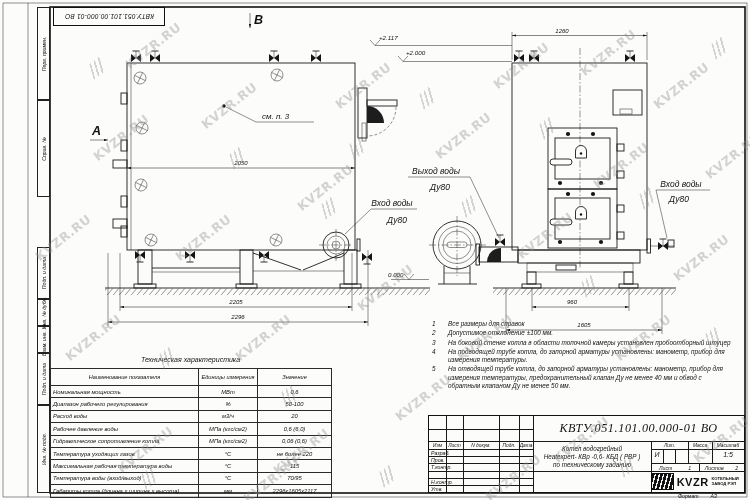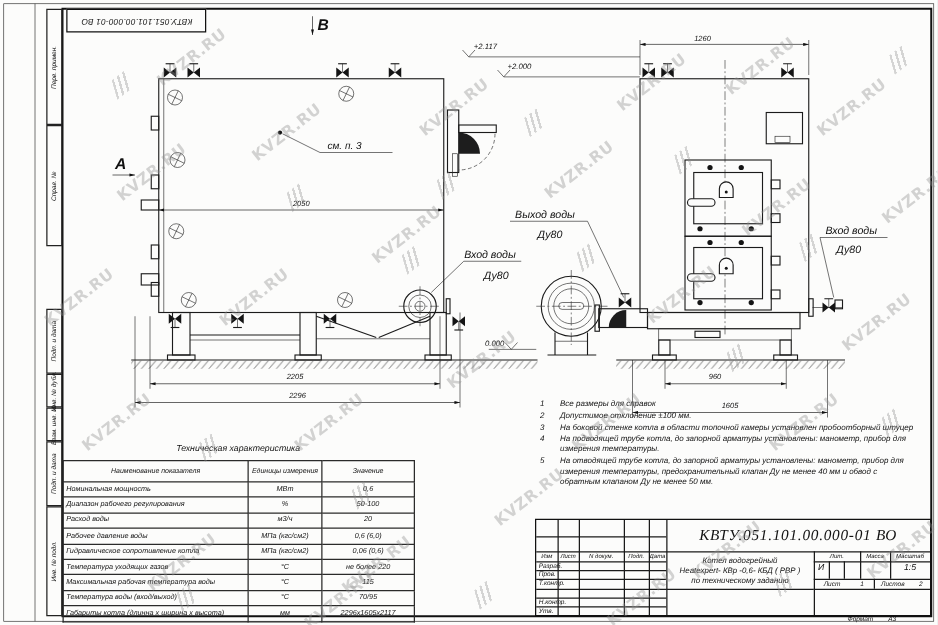--- a/index.html
+++ b/index.html
@@ -461,20 +461,25 @@
 
   <div class="lrow" style="left:222px;top:48.5px;width:48px;">
     <span>Лист</span>
         <span>1</span>
   </div>
   <div class="lrow" style="left:270px;top:48.5px;width:45px;">
     <span>Листов</span>
         <span>2</span>
   </div>
 
+  <div class="brandbox">
+    <div class="tblogo"></div>
+    <div class="brand">KVZR</div>
+    <div class="comp">КОТЕЛЬНЫЙ ЗАВОД РЭП</div>
+  </div>
 </div>
 
 <div class="ov fmt">
   <span>Формат</span>
   <span>А3</span>
 </div>
 
 <div class="wm" style="left: 30px; top: 230px;">KVZR.RU</div>
     <div class="wm" style="left: 60px; top: 330px;">KVZR.RU</div>
     <div class="wm" style="left: 88px; top: 130px;">KVZR.RU</div>

